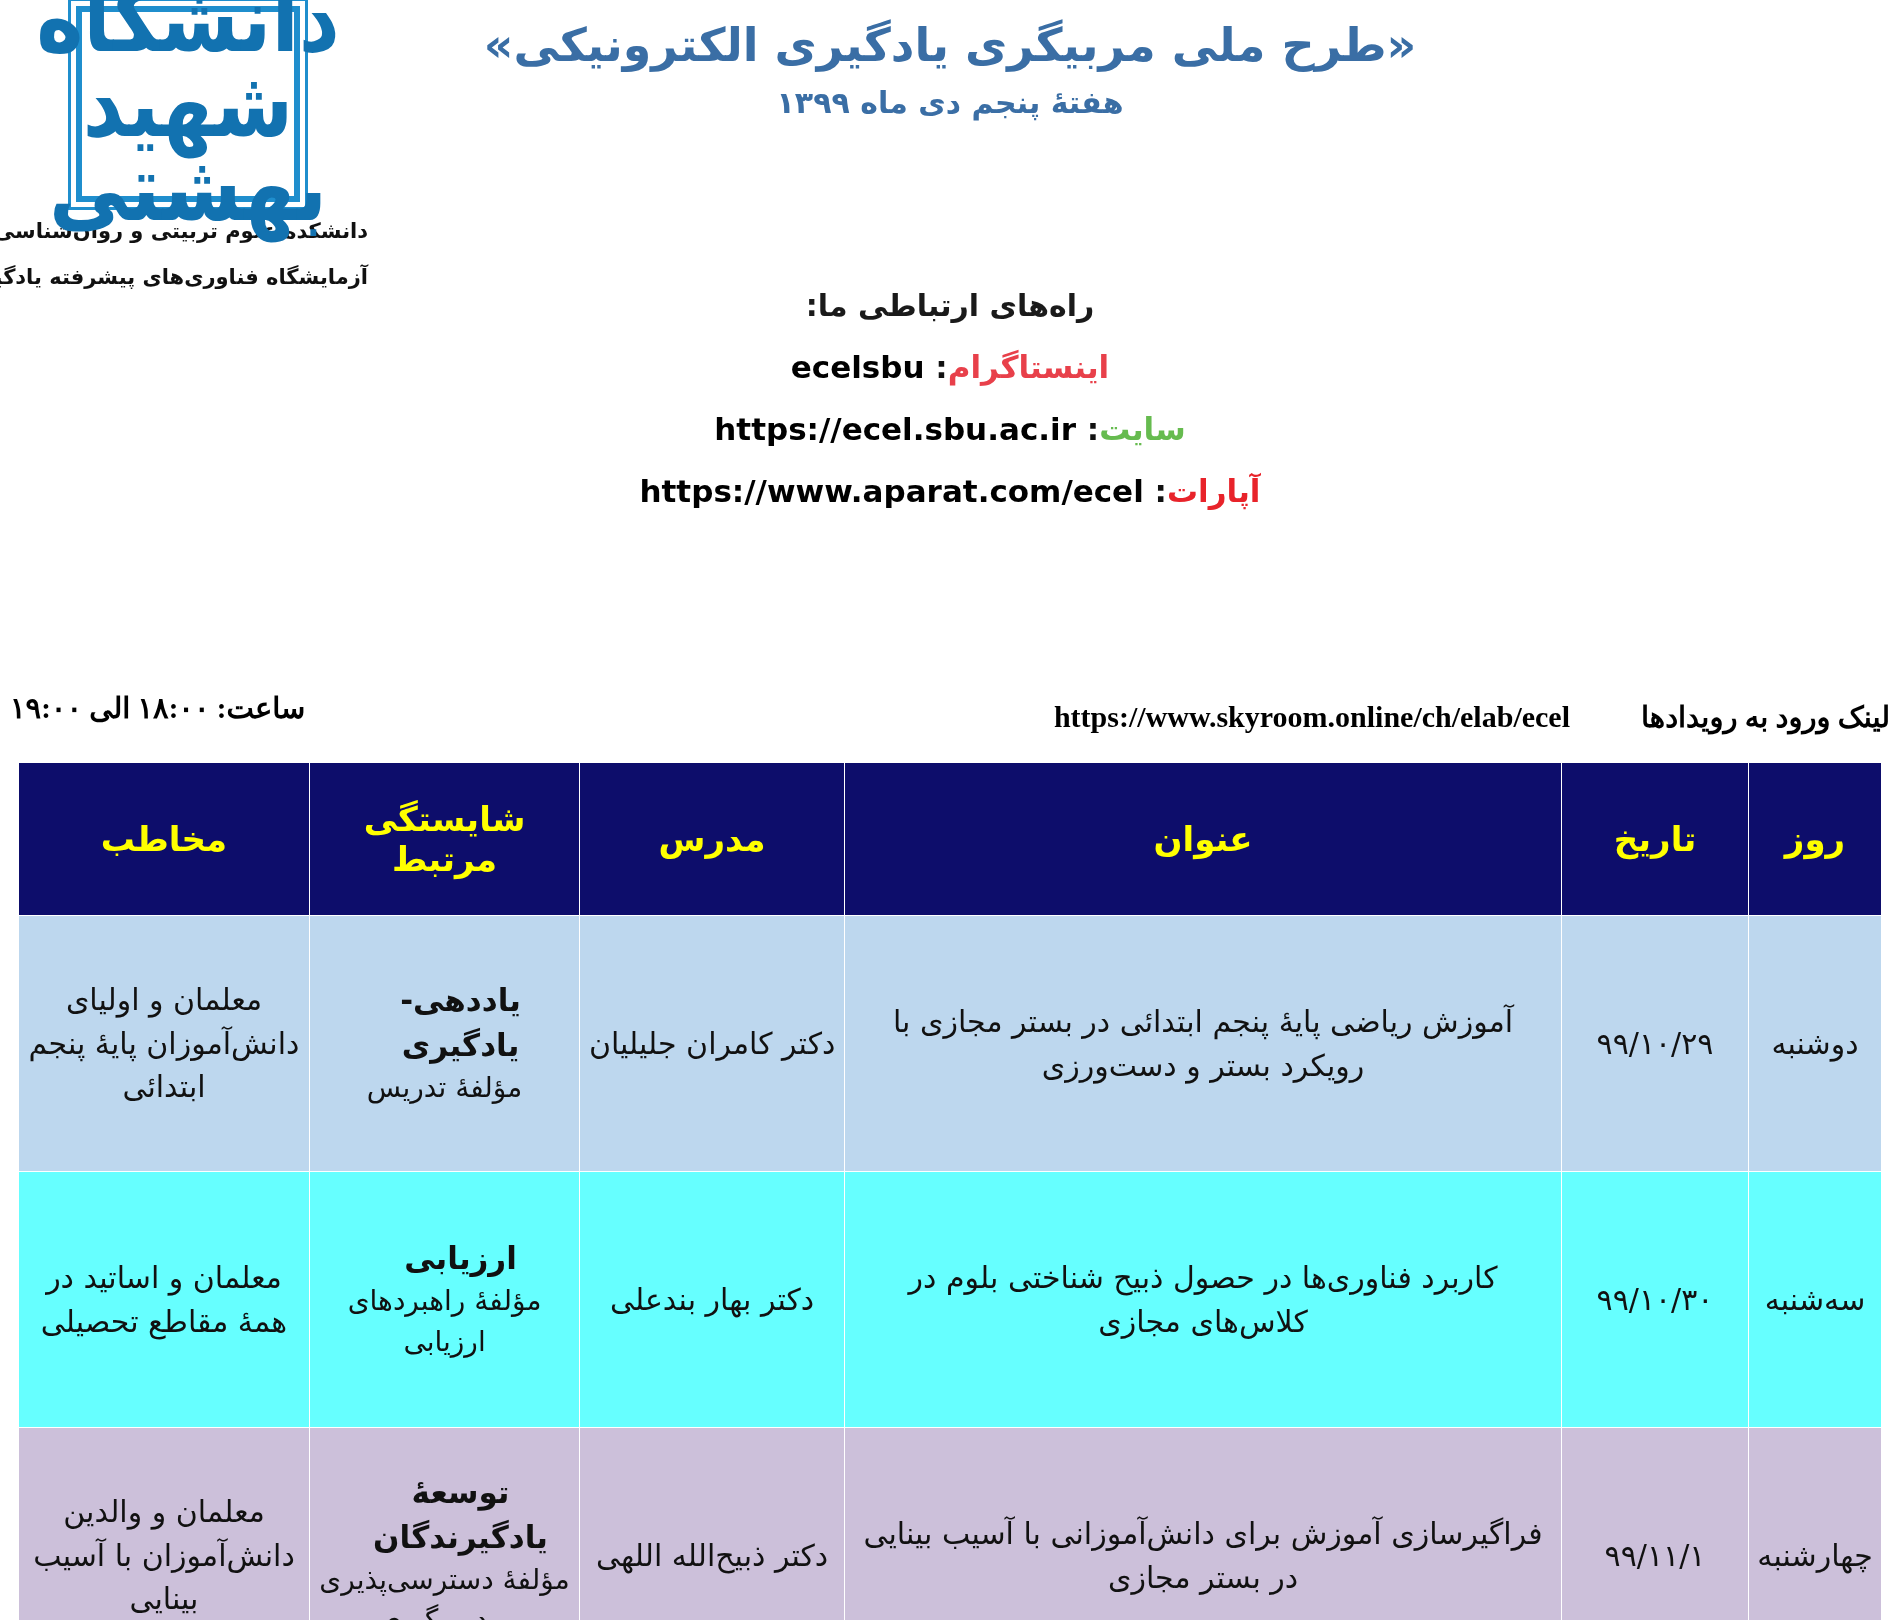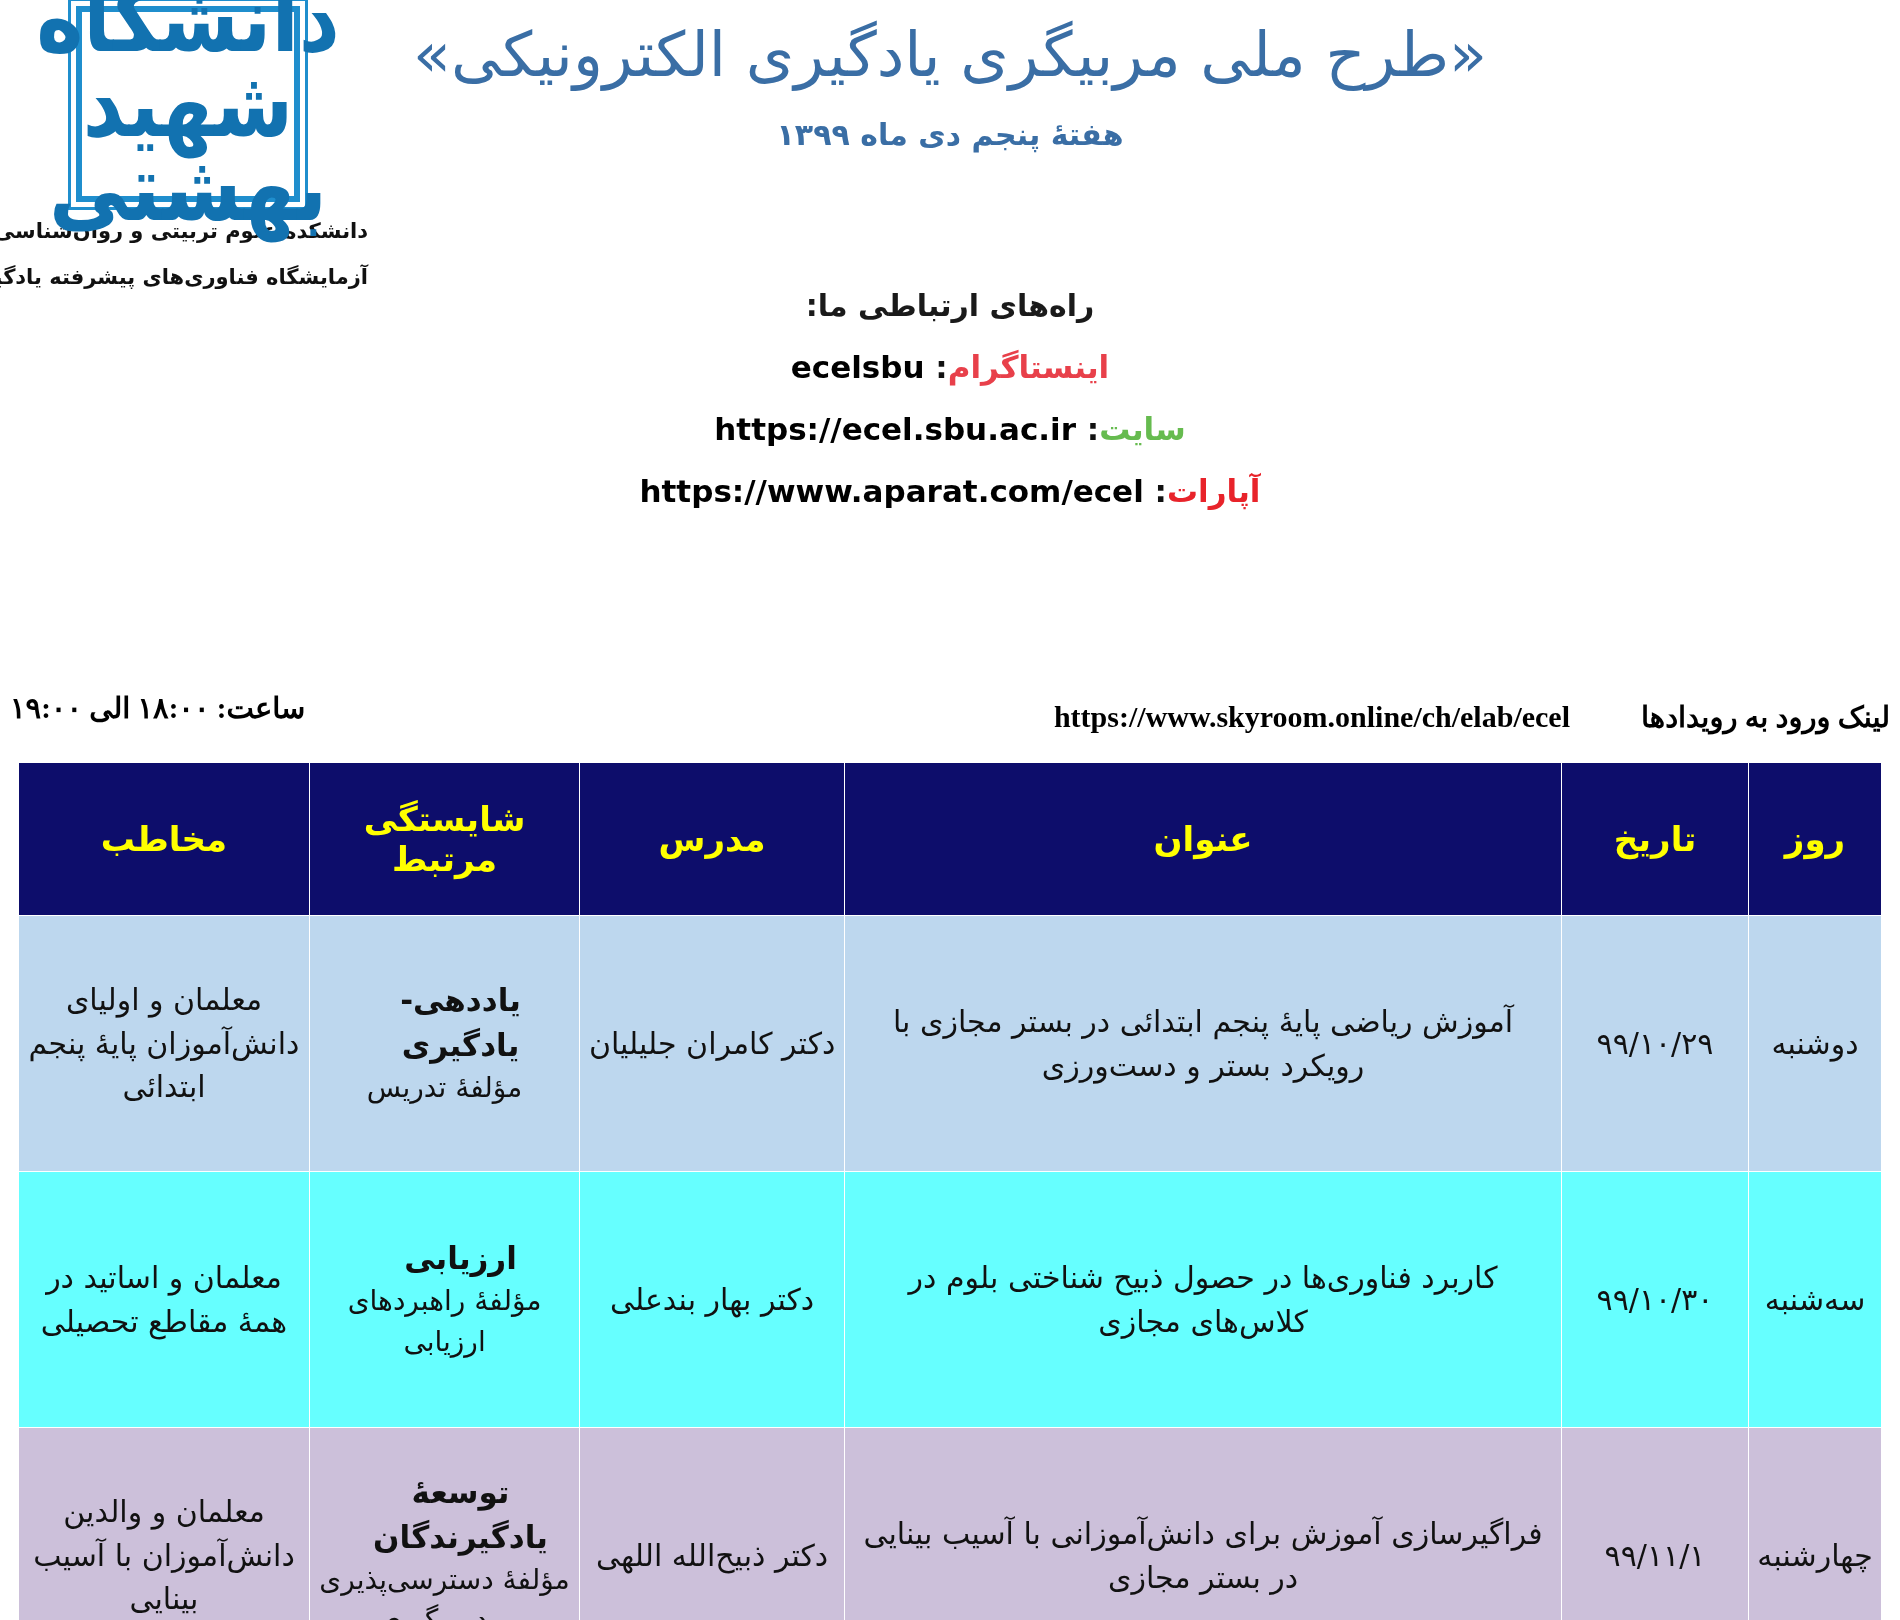--- a/index.html
+++ b/index.html
@@ -55,24 +55,24 @@
 
   
   .title-block{
     position:absolute;
     left:0;right:0;top:18px;
     text-align:center;
     pointer-events:none;
   }
   .main-title{
     color:#3a6ea5;
-    font-size:62px;
-    font-weight:normal;
+    font-size:46px;
+    font-weight:bold;
     letter-spacing:0px;
-    margin:0 0 26px 0;
+    margin:0 0 13px 0;
     direction:rtl;
   }
   .sub-title{
     color:#3a6ea5;
     font-size:30px;
     font-weight:bold;
     margin:8px;
     direction:rtl;
   }
 

